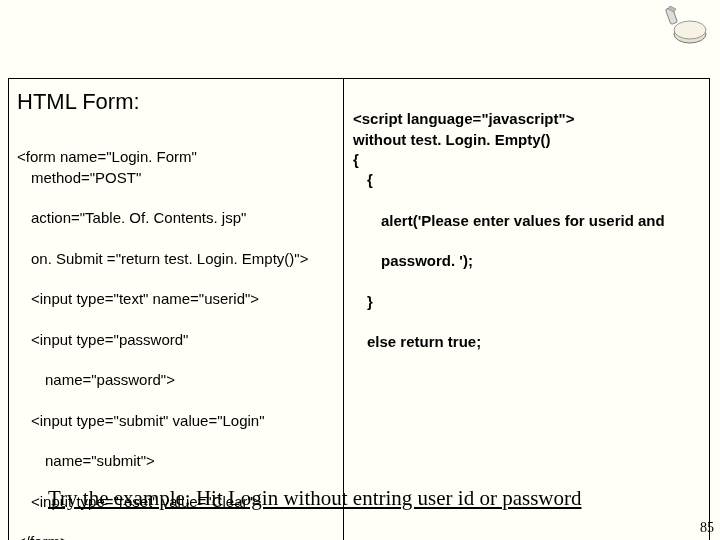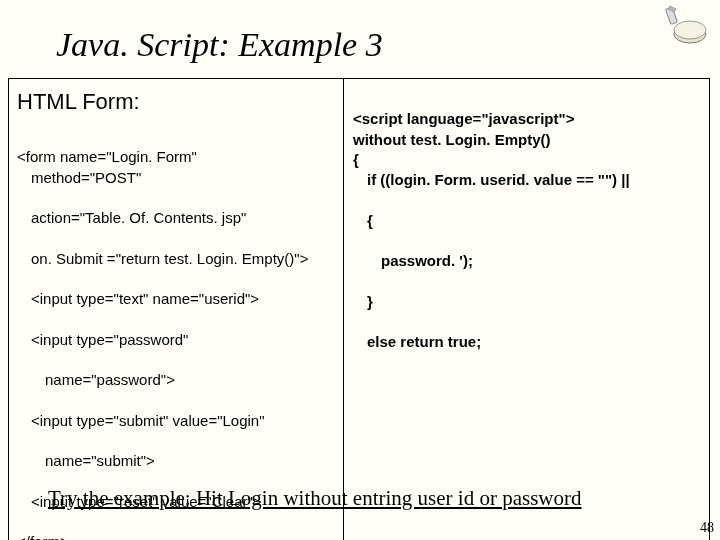--- a/index.html
+++ b/index.html
@@ -92,21 +92,20 @@
     font-family: "Times New Roman", serif;
     font-size: 14px;
     color: #000;
   }
 </style>
 </head>
 <body>
 
 <div class="slide">
 
-  <div class="title">Java. Script: Example 3</div>
 
   <div class="corner">
     <svg viewBox="0 0 52 42">
       <ellipse cx="30" cy="30" rx="16" ry="9" fill="#e9e2cf" stroke="#777" stroke-width="1"></ellipse>
       <ellipse cx="30" cy="26" rx="16" ry="9" fill="#f7f3e4" stroke="#999" stroke-width="1"></ellipse>
       <rect x="8" y="4" width="7" height="16" rx="2" fill="#ddd" stroke="#888" stroke-width="1" transform="rotate(-20 11 12)"></rect>
       <polygon points="10,2 16,5 14,8 8,5" fill="#bbb" stroke="#888" stroke-width="0.7"></polygon>
     </svg>
   </div>
 
@@ -128,26 +127,26 @@
 <span class="ind1">&lt;input type="reset" value="Clear"&gt;</span>
 <span>&lt;/form&gt;</span>
       </div>
     </div>
 
     <div class="col col-right">
       <div class="code code-right">
 <span>&lt;script language="javascript"&gt;</span>
 <span>without test. Login. Empty()</span>
 <span>{</span>
-<span class="ind1">if ((login. Form. userid. value == "") ||</span>
 <span class="ind1">{</span>
+<span class="ind2">alert('Please enter values for userid and</span>
 <span class="ind2">password. ');</span>
 <span class="ind1">}</span>
 <span class="ind1">else return true;</span>
 
 
       </div>
     </div>
   </div>
 
   <div class="footer-note">Try the example: Hit Login without entring user id or password</div>
-  <div class="page-num">48</div>
+  <div class="page-num">85</div>
 </div>
 
 </body></html>

